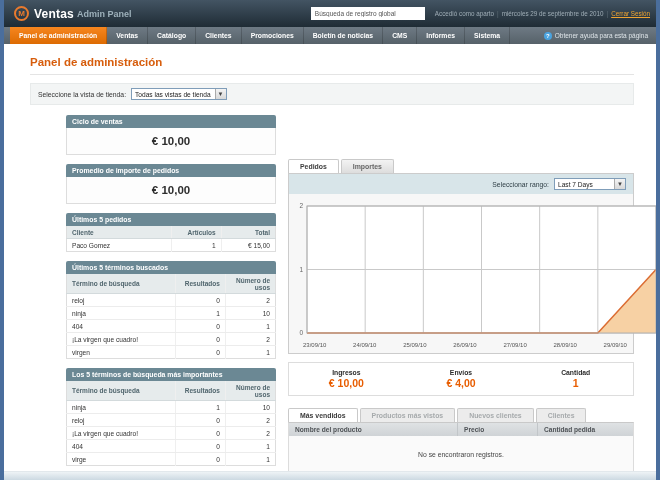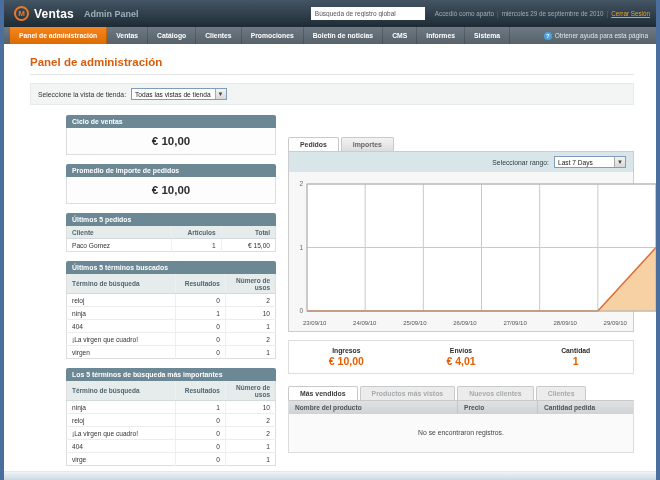--- a/index.html
+++ b/index.html
@@ -11,21 +11,21 @@
   .footer-bar { position:absolute; left:4px; right:4px; bottom:0; height:9px;
     background:linear-gradient(#eef3f6,#ccd9e2); border-top:1px solid #e2e8ec; z-index:40; }
 
   
   .hdr { height:27px; background:linear-gradient(#435463,#1f2c35); display:flex;
     align-items:center; padding:0 10px 0 14px; position:relative; }
   .logo-ring { width:15px; height:15px; border:2px solid #e87a2e; border-radius:50%;
     color:#e87a2e; font-weight:bold; font-size:8px; display:flex; align-items:center;
     justify-content:center; margin-right:5px; }
   .brand { color:#fff; font-size:12px; font-weight:bold; letter-spacing:.2px; }
-  .brand-suffix { color:#9db0ba; font-size:9px; font-weight:bold; margin-left:10px; }
+  .brand-suffix { color:#9db0ba; font-size:9px; font-weight:bold; margin-left:3px; }
   .hdr-search { margin-left:auto; width:114px; height:13px; font-size:6.5px; color:#555;
     border:1px solid #fff; padding:1px 3px; background:#fff; outline:none; }
   .hdr-right { font-size:6.3px; color:#9fadb6; margin-left:10px; white-space:nowrap; }
   .hdr-right .sep { color:#5d6b74; margin:0 3px; }
   .logout { color:#f0a431; text-decoration:underline; cursor:pointer; }
 
   
   .nav { height:17px; background:linear-gradient(#6e7a84,#566169); display:flex;
     align-items:stretch; padding-left:10px; }
   .nav-item { color:#fff; font-size:6.8px; font-weight:bold; line-height:17px;
@@ -42,21 +42,21 @@
   .title-rule { border-bottom:1px solid #e4e4e4; margin-bottom:8px; }
   .store-bar { background:#f3f5f5; border:1px solid #e7eaea; padding:4px 7px;
     font-size:6.8px; color:#333; display:flex; align-items:center; gap:5px; margin-bottom:10px; }
   .fselect { display:inline-flex; align-items:center; background:#fff;
     border:1px solid #7f9db9; font-size:6.6px; color:#222; height:12px;
     padding-left:3px; cursor:pointer; }
   .fselect .arrow { width:11px; height:10px; margin-left:4px; background:linear-gradient(#f4f4f4,#d8d8d8);
     border-left:1px solid #aaa; font-size:6px; color:#444; display:flex;
     align-items:center; justify-content:center; }
 
-  .cols { display:flex; gap:12px; align-items:center;padding-left:36px; }
+  .cols { display:flex; gap:12px; align-items:flex-end;padding-left:36px; }
   .col-left { width:210px; flex:none; }
   .col-right { flex:1; min-width:0; }
 
   
   .panel { margin-bottom:9px; }
   .panel-hd { background:#6b8894; color:#fff; font-size:6.9px; font-weight:bold;
     padding:3px 6px; border-radius:2px 2px 0 0; }
   .panel-val { border:1px solid #ddd; border-top:none; background:#fdfdfd;
     text-align:center; font-size:11.5px; font-weight:bold; color:#2e2e2e; padding:7px 0; }
   table.mini { width:100%; border-collapse:collapse; border:1px solid #ddd; border-top:none;
@@ -305,21 +305,21 @@
         </div>
       </div>
 
       <div class="stats-box">
         <div class="stat">
           <div class="lbl">Ingresos</div>
           <div class="val">€ 10,00</div>
         </div>
         <div class="stat">
           <div class="lbl">Envíos</div>
-          <div class="val">€ 4,01</div>
+          <div class="val">€ 4,00</div>
         </div>
         <div class="stat">
           <div class="lbl">Cantidad</div>
           <div class="val">1</div>
         </div>
       </div>
 
       <div class="bottom-tabs">
         <span class="tab active">Más vendidos</span>
         <span class="tab disabled">Productos más vistos</span>

